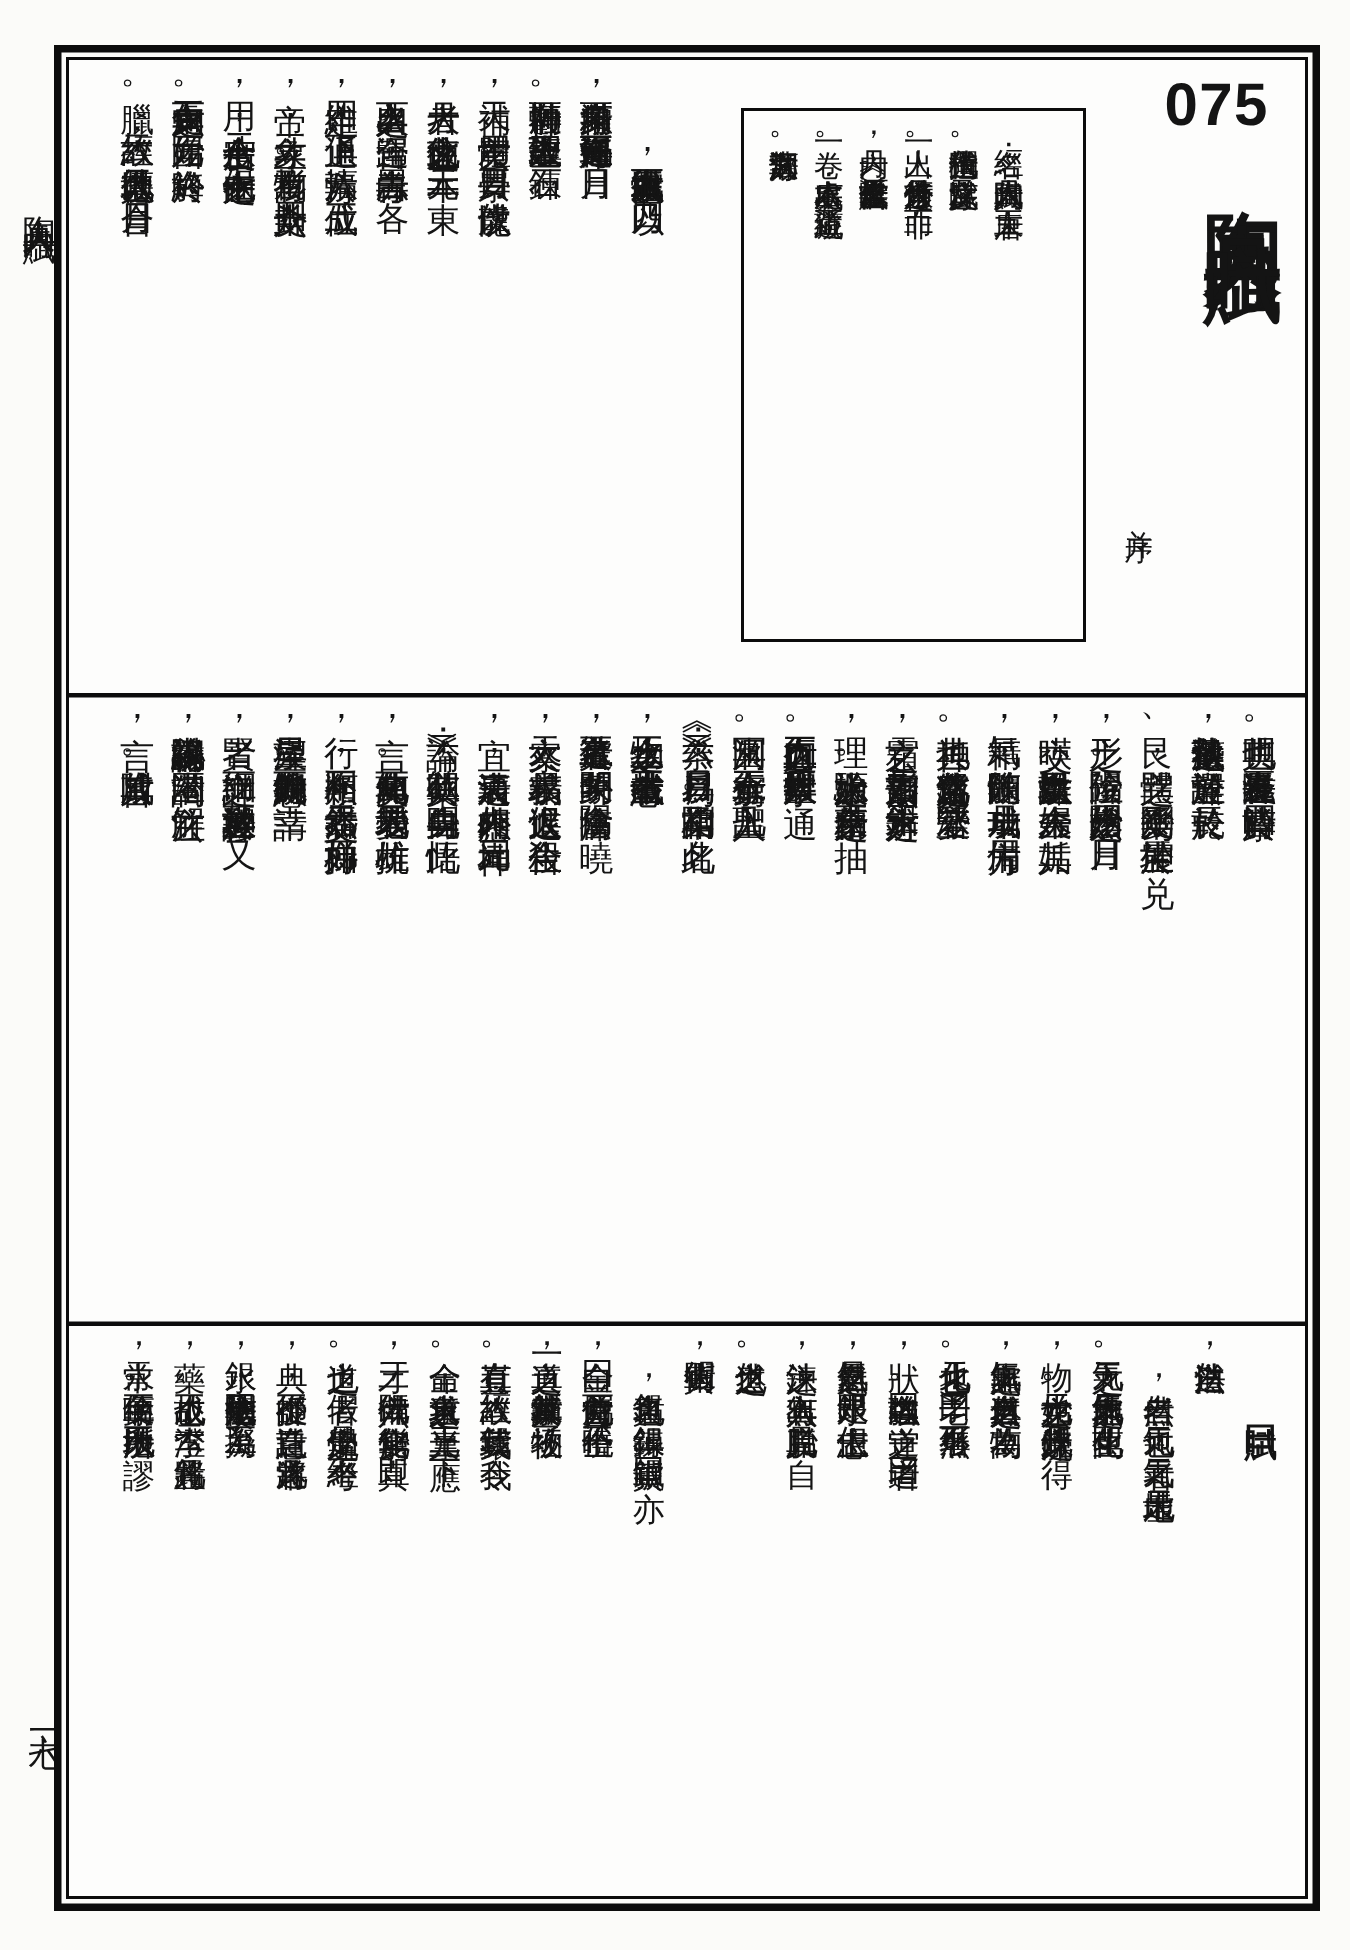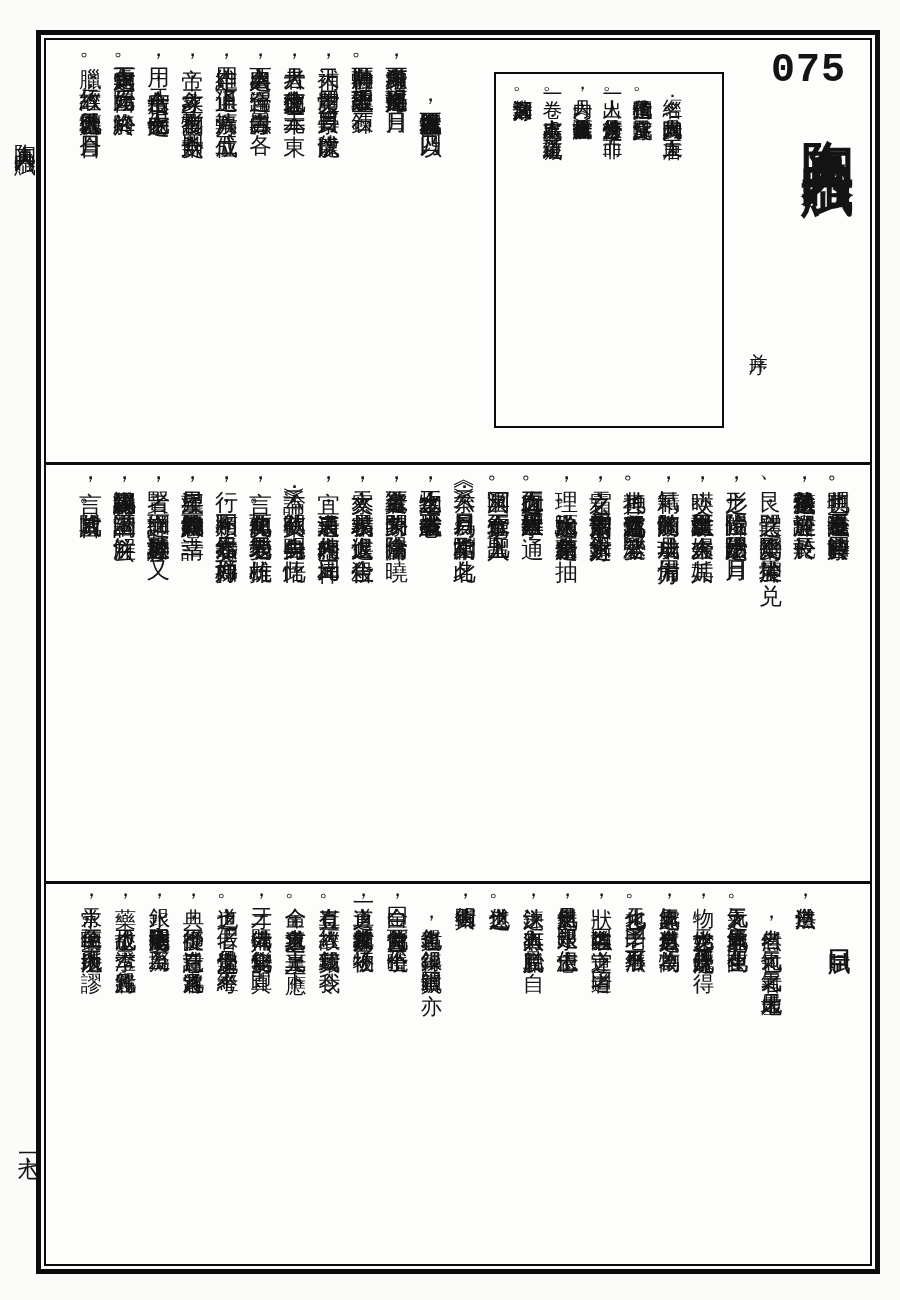--- a/index.html
+++ b/index.html
@@ -42,21 +42,21 @@
 
   .section { position: relative; overflow: hidden; }
   .sec-top    { flex: 0 0 422px; }
   .sec-middle { flex: 0 0 416px; border-top: 3px solid #0c0c0c; }
   .sec-bottom { flex: 1 1 auto;  border-top: 3px solid #0c0c0c; }
 
   
   .folio {
     position: absolute; top: 8px; right: 24px;
     font-size: 40px; font-weight: 700; letter-spacing: 1px;
-    font-family: Liberation Mono, monospace;
+    font-family: Liberation Sans, sans-serif;
   }
   .volume-title {
     position: absolute; top: 58px; right: 16px;
     writing-mode: vertical-rl;
     font-size: 52px; font-weight: 900; letter-spacing: 5px;
     line-height: 1;
   }
   .volume-subtitle {
     position: absolute; top: 298px; right: 98px;
     writing-mode: vertical-rl;

